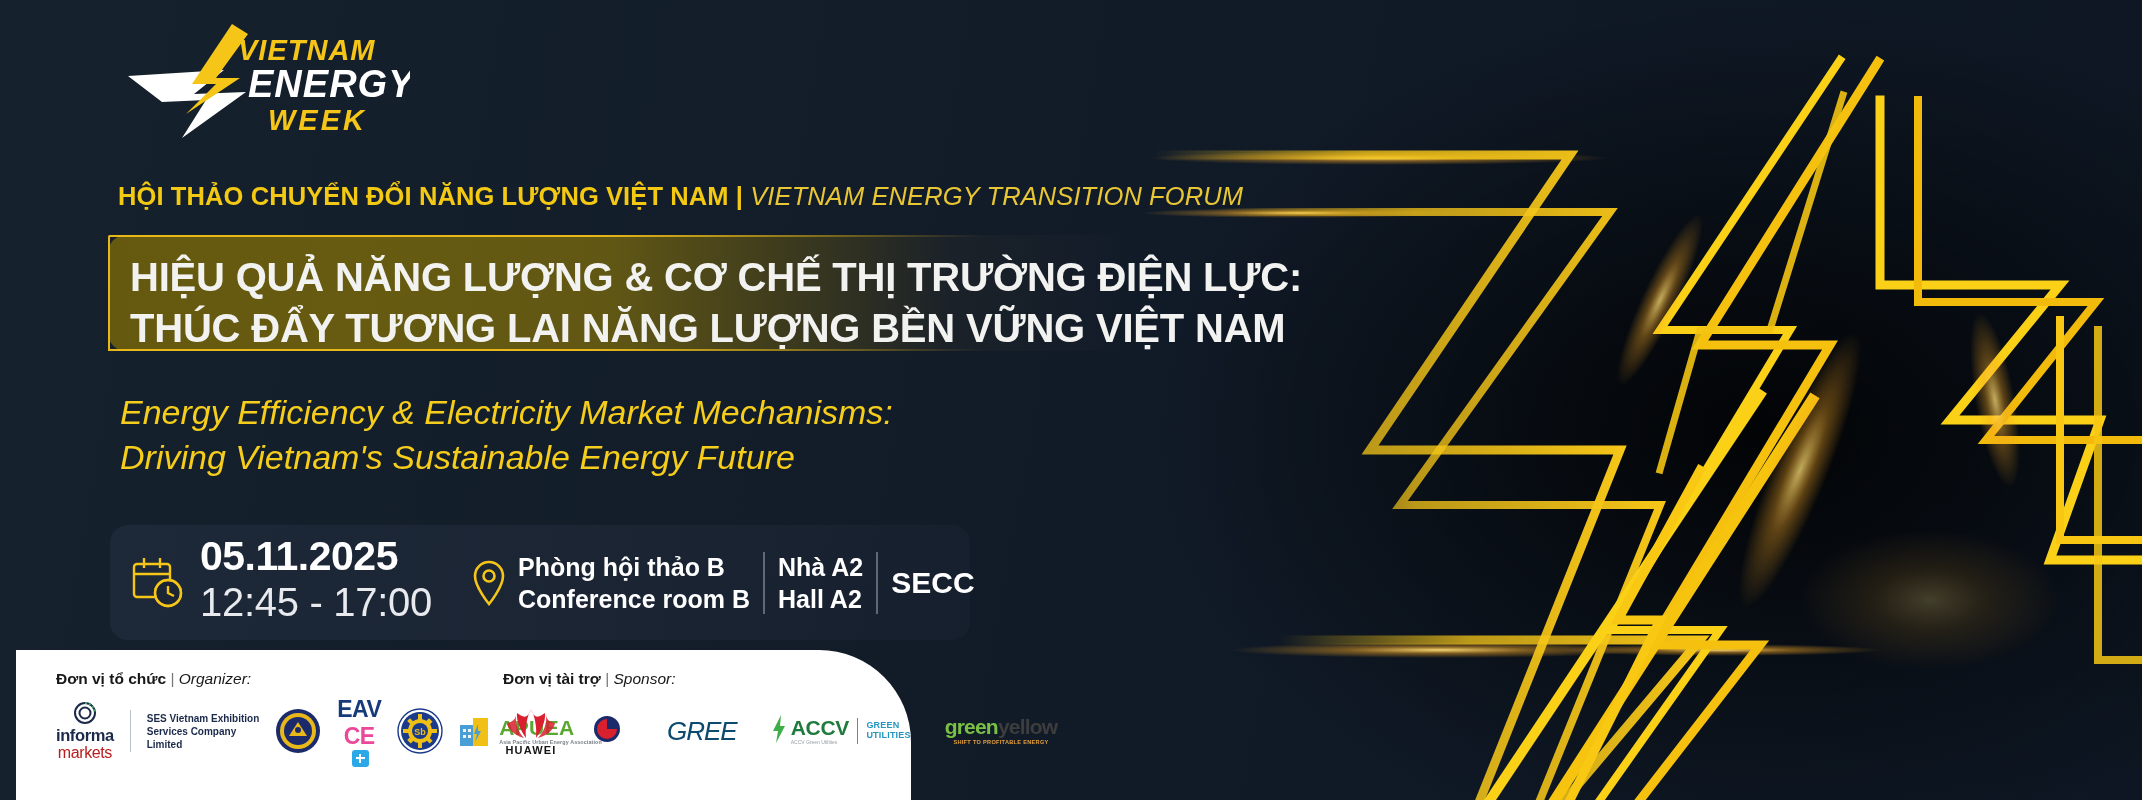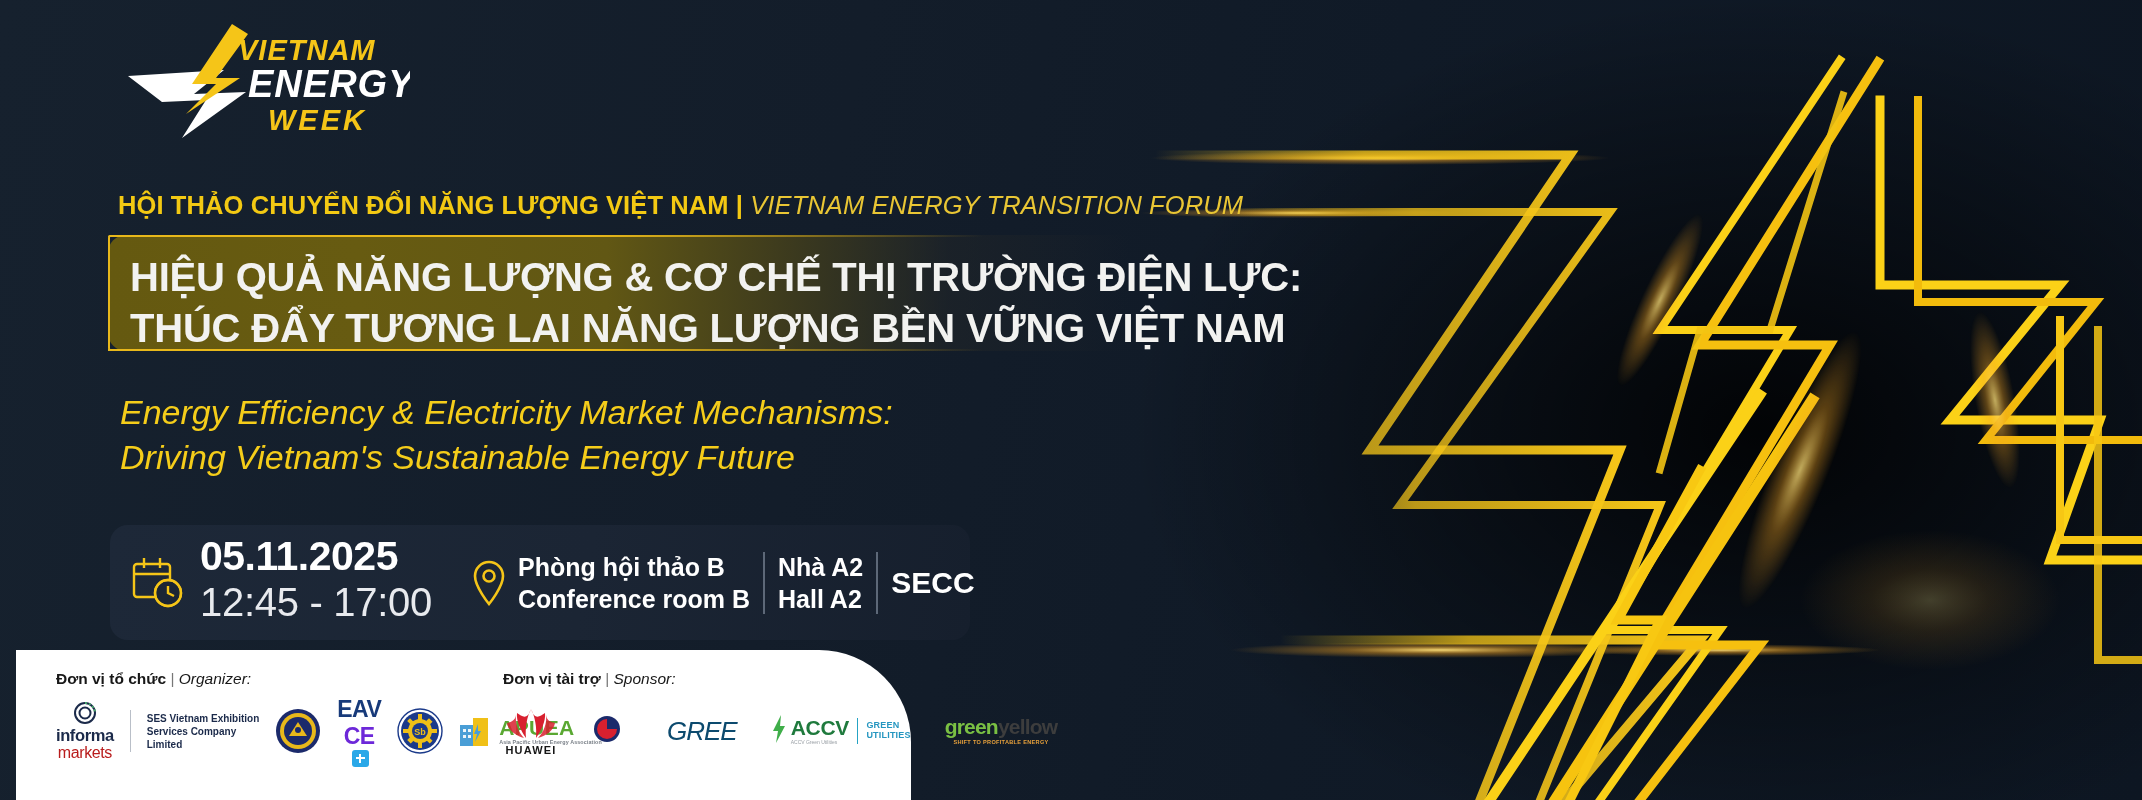--- a/index.html
+++ b/index.html
@@ -17,21 +17,21 @@
   
   .bolts{position:absolute;inset:0;}
   .bolts svg{position:absolute;top:0;left:0;width:2142px;height:800px;}
   
   .content{position:absolute;left:0;top:0;width:1250px;height:800px;z-index:5;}
   
   .logo{position:absolute;left:120px;top:18px;width:290px;height:120px;}
   .logo svg{width:290px;height:120px;display:block;}
   
   .eyebrow{
-    position:absolute;left:118px;top:191px;white-space:nowrap;
+    position:absolute;left:118px;top:182px;white-space:nowrap;
     font-size:25.5px;font-weight:700;letter-spacing:.1px;color:#f3c913;text-align:center;
   }
   .eyebrow .en{font-style:italic;font-weight:500;color:#e9c634;}
   
   .titlebox{
     position:absolute;left:108px;top:235px;width:1135px;height:116px;
     border-radius:18px 0 0 18px;
     background:linear-gradient(90deg,
        rgba(101,89,16,1) 0%,
        rgba(103,91,17,1) 22%,
@@ -99,21 +99,21 @@
   
   .informa{display:flex;align-items:center;gap:9px;}
   .informa .txtblk{display:flex;flex-direction:column;line-height:1;}
   .informa .i1{font-size:16.5px;font-weight:700;color:#1b2a4a;letter-spacing:-.4px;}
   .informa .i2{font-size:16px;font-weight:400;color:#b91c1c;letter-spacing:-.4px;margin-top:2px;}
   .informa .divider{width:1px;height:42px;background:#b9bfc8;margin:0 7px;}
   .informa .ses{font-size:10px;font-weight:700;color:#1b2a4a;line-height:1.3;white-space:pre-line;}
   
   .eavced{font-size:23px;font-weight:800;letter-spacing:-.6px;display:flex;align-items:center;flex-direction:column;}
   .eavced .a{color:#173a7a;}
-  .eavced .b{color:#6d28d9;}
+  .eavced .b{color:#ec4899;}
   .eavced .plus{display:inline-block;width:17px;height:17px;background:#2aa8e8;border-radius:3px;position:relative;margin-left:2px;}
   .eavced .plus:before,.eavced .plus:after{content:"";position:absolute;background:#fff;}
   .eavced .plus:before{left:4px;right:4px;top:7.5px;height:2px;}
   .eavced .plus:after{top:4px;bottom:4px;left:7.5px;width:2px;}
   
   .apuea{display:flex;align-items:center;gap:6px;}
   .apuea .mark{width:34px;height:32px;position:relative;}
   .apuea .tx{display:flex;flex-direction:column;line-height:1;}
   .apuea .t1{font-size:21px;font-weight:800;color:#5aa832;letter-spacing:.4px;}
   .apuea .t2{font-size:5.4px;font-weight:600;color:#7a8088;letter-spacing:.1px;margin-top:2px;white-space:nowrap;}

